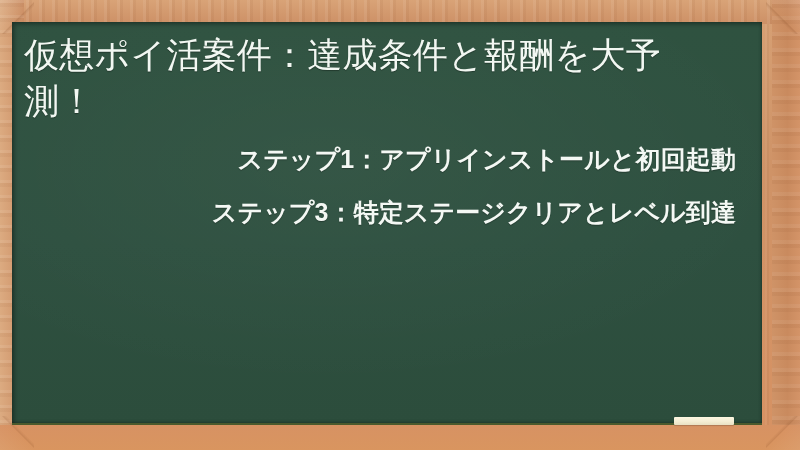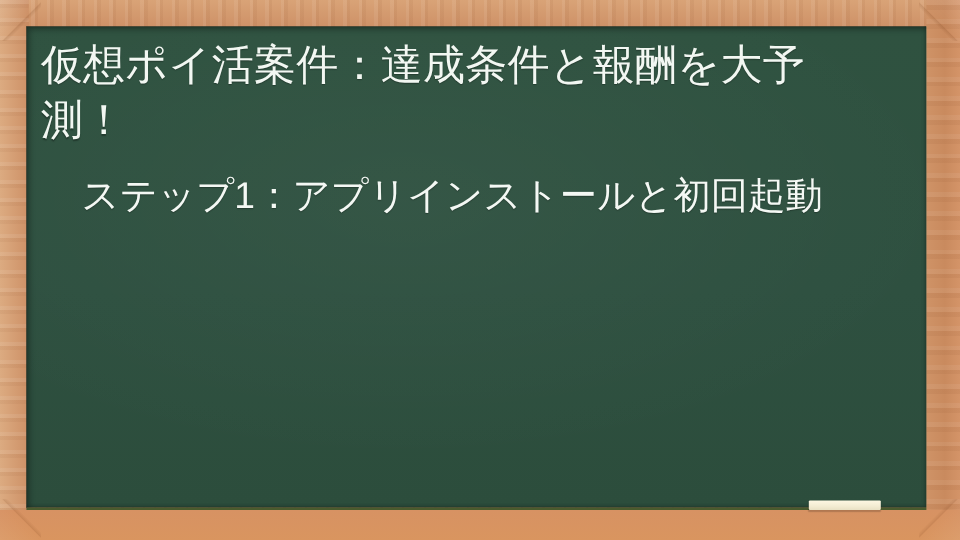--- a/index.html
+++ b/index.html
@@ -101,21 +101,21 @@
   .mitre-tr { right: 0; top: 0;
     background: linear-gradient(225deg, rgba(255,255,255,0.10) 0%, rgba(255,255,255,0) 52%, rgba(110,55,20,0.16) 54%, rgba(110,55,20,0) 60%); }
   .mitre-bl { left: 0; bottom: 0;
     background: linear-gradient(45deg, rgba(255,255,255,0.08) 0%, rgba(255,255,255,0) 52%, rgba(110,55,20,0.14) 54%, rgba(110,55,20,0) 60%); }
   .mitre-br { right: 0; bottom: 0;
     background: linear-gradient(315deg, rgba(255,255,255,0.08) 0%, rgba(255,255,255,0) 52%, rgba(110,55,20,0.14) 54%, rgba(110,55,20,0) 60%); }
 
   
   .board {
     position: absolute;
-    left: 22px;
+    left: 12px;
     top: 22px;
     width: 750px;
     height: 403px;
     background:
       radial-gradient(ellipse 90% 80% at 42% 36%, rgba(255,255,255,0.030) 0%, rgba(255,255,255,0) 70%),
       linear-gradient(180deg, #2f5240 0%, #2e5040 55%, #2c4d3c 100%);
     border-bottom: 2px solid #4a5a2d;
     box-shadow:
       inset 2px 2px 5px rgba(0,0,0,0.38),
       inset -1px -1px 3px rgba(0,0,0,0.22);
@@ -142,26 +142,27 @@
     max-width: 700px;
   }
 
   .steps {
     list-style: none;
     margin: 24px 0 0 0;
     padding: 0 0 0 36px;
   }
   .steps li {
     color: #f4f8f4;
-    font-size: 31px;
-    font-weight: 400;
+    font-size: 25px;
+    font-weight: 700;
     line-height: 1.0;
     margin-bottom: 28px;
     letter-spacing: 0.1px;
     text-shadow: 0 1px 1px rgba(0,0,0,0.28);
+    text-align: right;
   }
 
   
   .chalk {
     position: absolute;
     left: 674px;
     top: 417px;
     width: 60px;
     height: 8px;
     background: linear-gradient(180deg, #fdf7e2 0%, #f3ecd2 60%, #e8e0c3 100%);
@@ -184,20 +185,21 @@
   <div class="mitre mitre-bl"></div>
   <div class="mitre mitre-br"></div>
 
   <div class="board">
     <div class="board-inner">
 
       <h1 class="title">仮想ポイ活案件：達成条件と報酬を大予測！</h1>
 
       <ul class="steps">
         <li>ステップ1：アプリインストールと初回起動</li>
+        <li>ステップ3：特定ステージクリアとレベル到達</li>
       </ul>
 
     </div>
   </div>
 
   <div class="chalk"></div>
 
 </div>
 
 </body></html>

